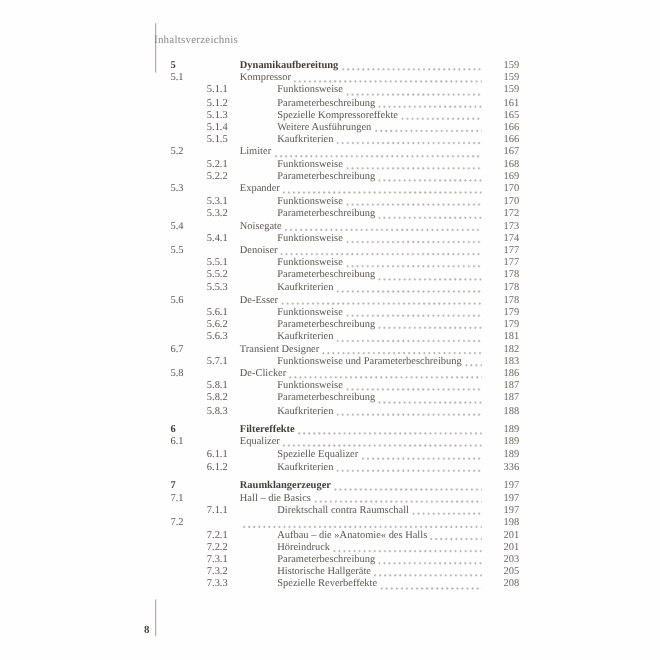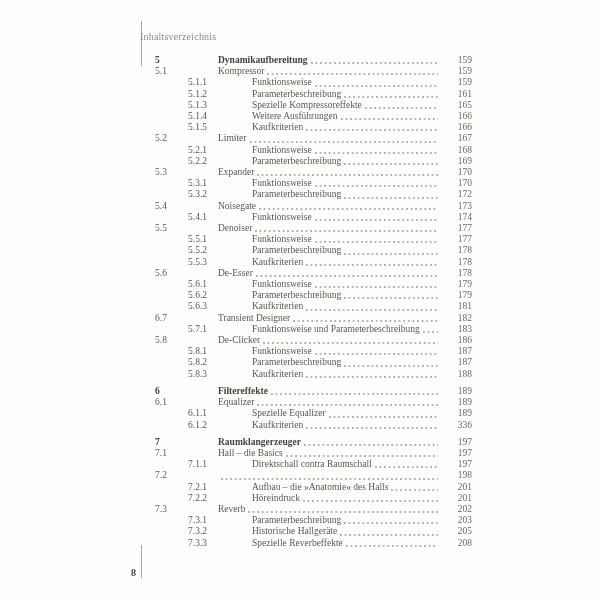--- a/index.html
+++ b/index.html
@@ -285,26 +285,20 @@
     <span class="title">Aufbau – die »Anatomie« des Halls</span>
     <span class="leader"></span>
     <span class="pg">201</span>
   </div>
       <div class="row l3">
     <span class="num">7.2.2</span>
     <span class="title">Höreindruck</span>
     <span class="leader"></span>
     <span class="pg">201</span>
   </div>
-      <div class="row l2">
-    <span class="num">7.3</span>
-    <span class="title">Reverb</span>
-    <span class="leader"></span>
-    <span class="pg">202</span>
-  </div>
       <div class="row l3">
     <span class="num">7.3.1</span>
     <span class="title">Parameterbeschreibung</span>
     <span class="leader"></span>
     <span class="pg">203</span>
   </div>
       <div class="row l3">
     <span class="num">7.3.2</span>
     <span class="title">Historische Hallgeräte</span>
     <span class="leader"></span>

